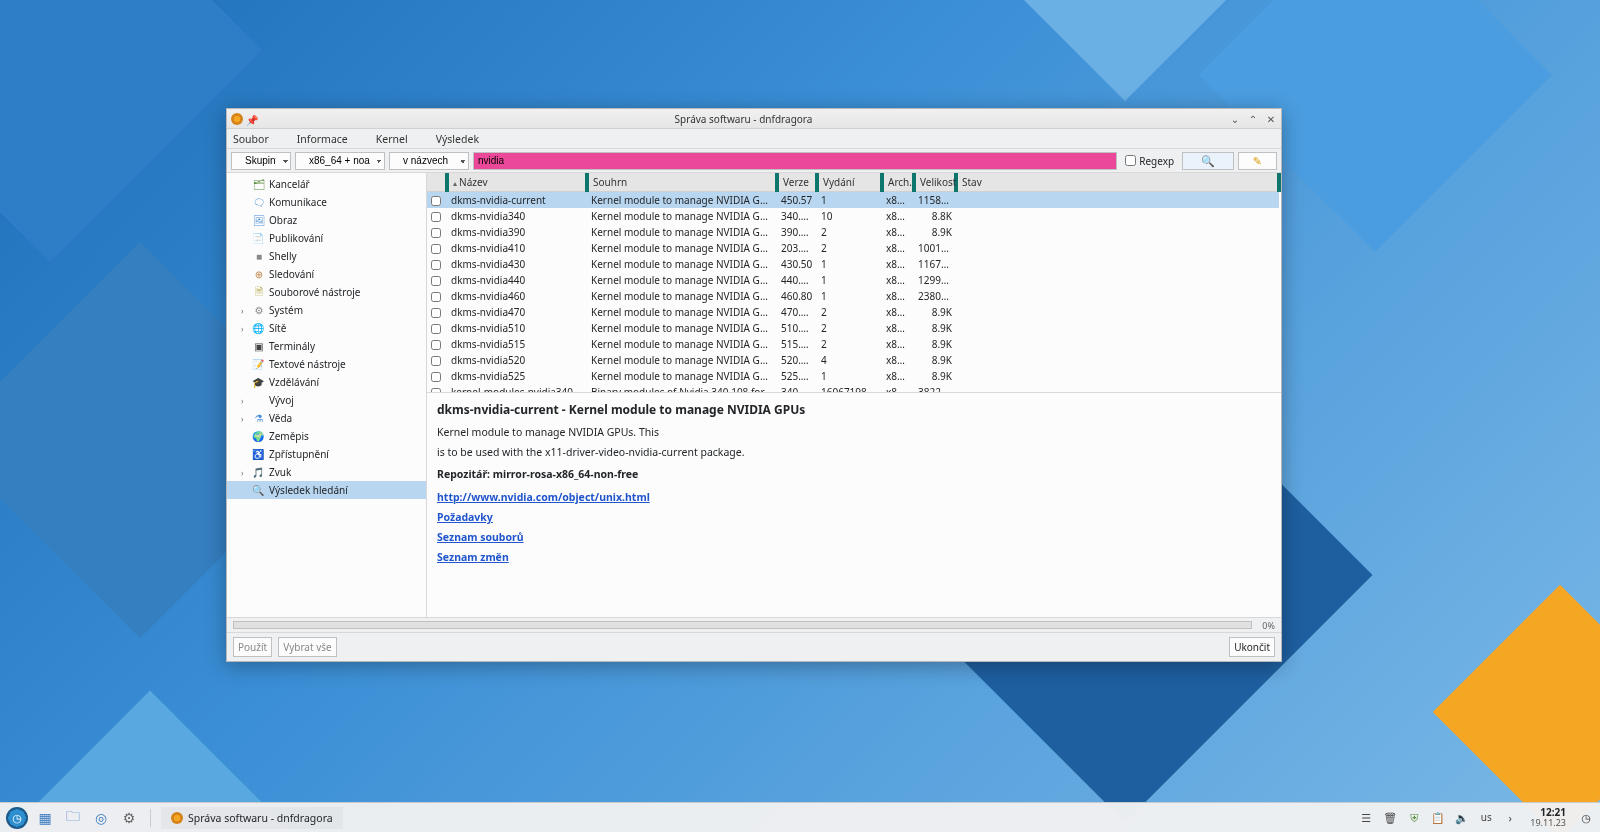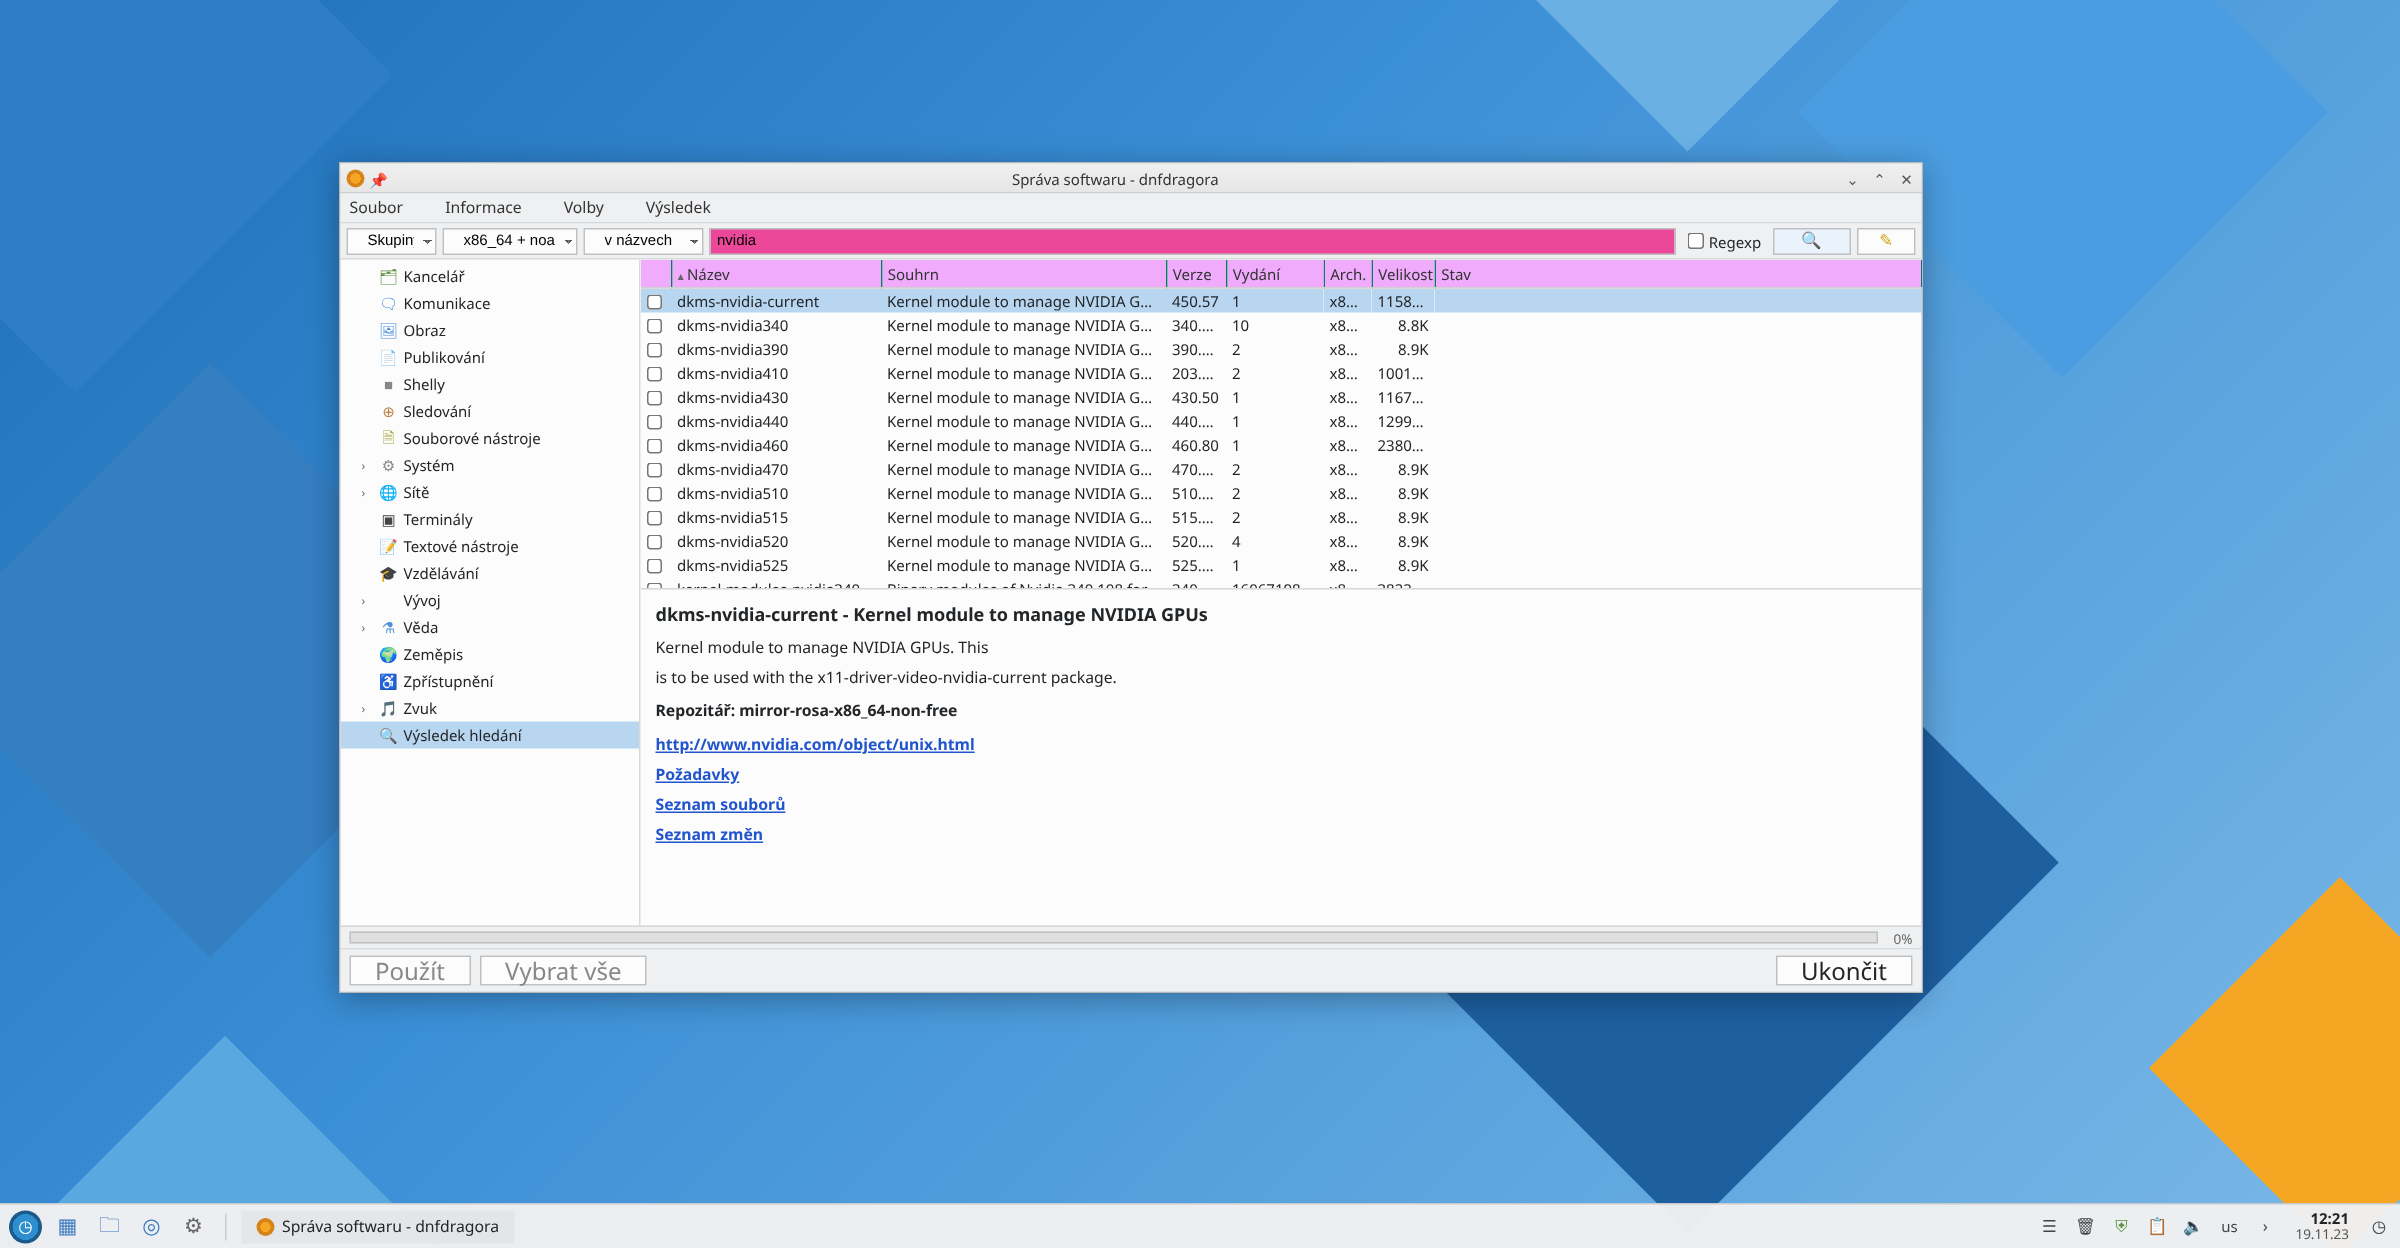--- a/index.html
+++ b/index.html
@@ -101,21 +101,21 @@
 }
 .table-wrap {
   flex: 0 0 220px; overflow: hidden;
   background: #fcfcfc; border-bottom: 1px solid #d8d8d8;
   position: relative;
 }
 .table-scroll { height: 100%; overflow-y: auto; overflow-x: hidden; }
 table { width: 100%; border-collapse: collapse; table-layout: fixed; }
 thead th {
   position: sticky; top: 0;
-  background: #f0abfc; border-bottom: 1px solid #d0d0d0; border-right: 1px solid #0f766e;
+  background: #e5e5e5; border-bottom: 1px solid #d0d0d0; border-right: 4px solid #0f766e;
   text-align: left; font-weight: normal; font-size: 10px; padding: 2px 4px; height: 16px;
   color: #333;
 }
 tbody td {
   font-size: 10px; padding: 1px 4px; height: 13px;
   white-space: nowrap; overflow: hidden; text-overflow: ellipsis;
 }
 tbody tr.selected { background: #b8d6f0; }
 tbody input[type=checkbox] { width: 10px; height: 10px; vertical-align: middle; }
 .col-chk { width: 20px; }
@@ -144,22 +144,22 @@
 }
 .progress-track {
   flex: 1; height: 8px; background: #e0e0e0; border: 1px solid #c0c0c0; margin-right: 10px;
 }
 
 .footer {
   height: 28px; background: #eff0f1; display: flex; align-items: center;
   padding: 0 6px; gap: 6px;
 }
 .footer .btn {
-  height: 20px; padding: 0 16px; border: 1px solid #bfc0c2;
-  background: #fcfcfc; font-size: 16px; color: #888; display: flex; align-items: center;
+  height: 20px; padding: 0 4px; border: 1px solid #bfc0c2;
+  background: #fcfcfc; font-size: 10px; color: #888; display: flex; align-items: center;
 }
 .footer .btn.enabled { color: #232629; cursor: pointer; }
 .footer .spacer { flex: 1; }
 
 
 .taskbar {
   position: absolute; left: 0; right: 0; bottom: 0; height: 30px;
   background: rgba(239,240,241,0.98); border-top: 1px solid rgba(0,0,0,.15);
   display: flex; align-items: center; padding: 0 6px;
 }
@@ -207,21 +207,21 @@
     <div class="right-btns">
       <span>⌄</span>
       <span>⌃</span>
       <span>✕</span>
     </div>
   </div>
 
   <div class="menubar">
     <span>Soubor</span>
     <span>Informace</span>
-    <span>Volby</span>
+    <span>Kernel</span>
     <span>Výsledek</span>
   </div>
 
   <div class="toolbar">
     <select style="width:60px"><option>Skupiny</option></select>
     <select style="width:90px"><option>x86_64 + noarch</option></select>
     <select style="width:80px"><option>v názvech</option></select>
     <div class="search-wrap">
       <input type="text" value="nvidia" style="">
     </div>

